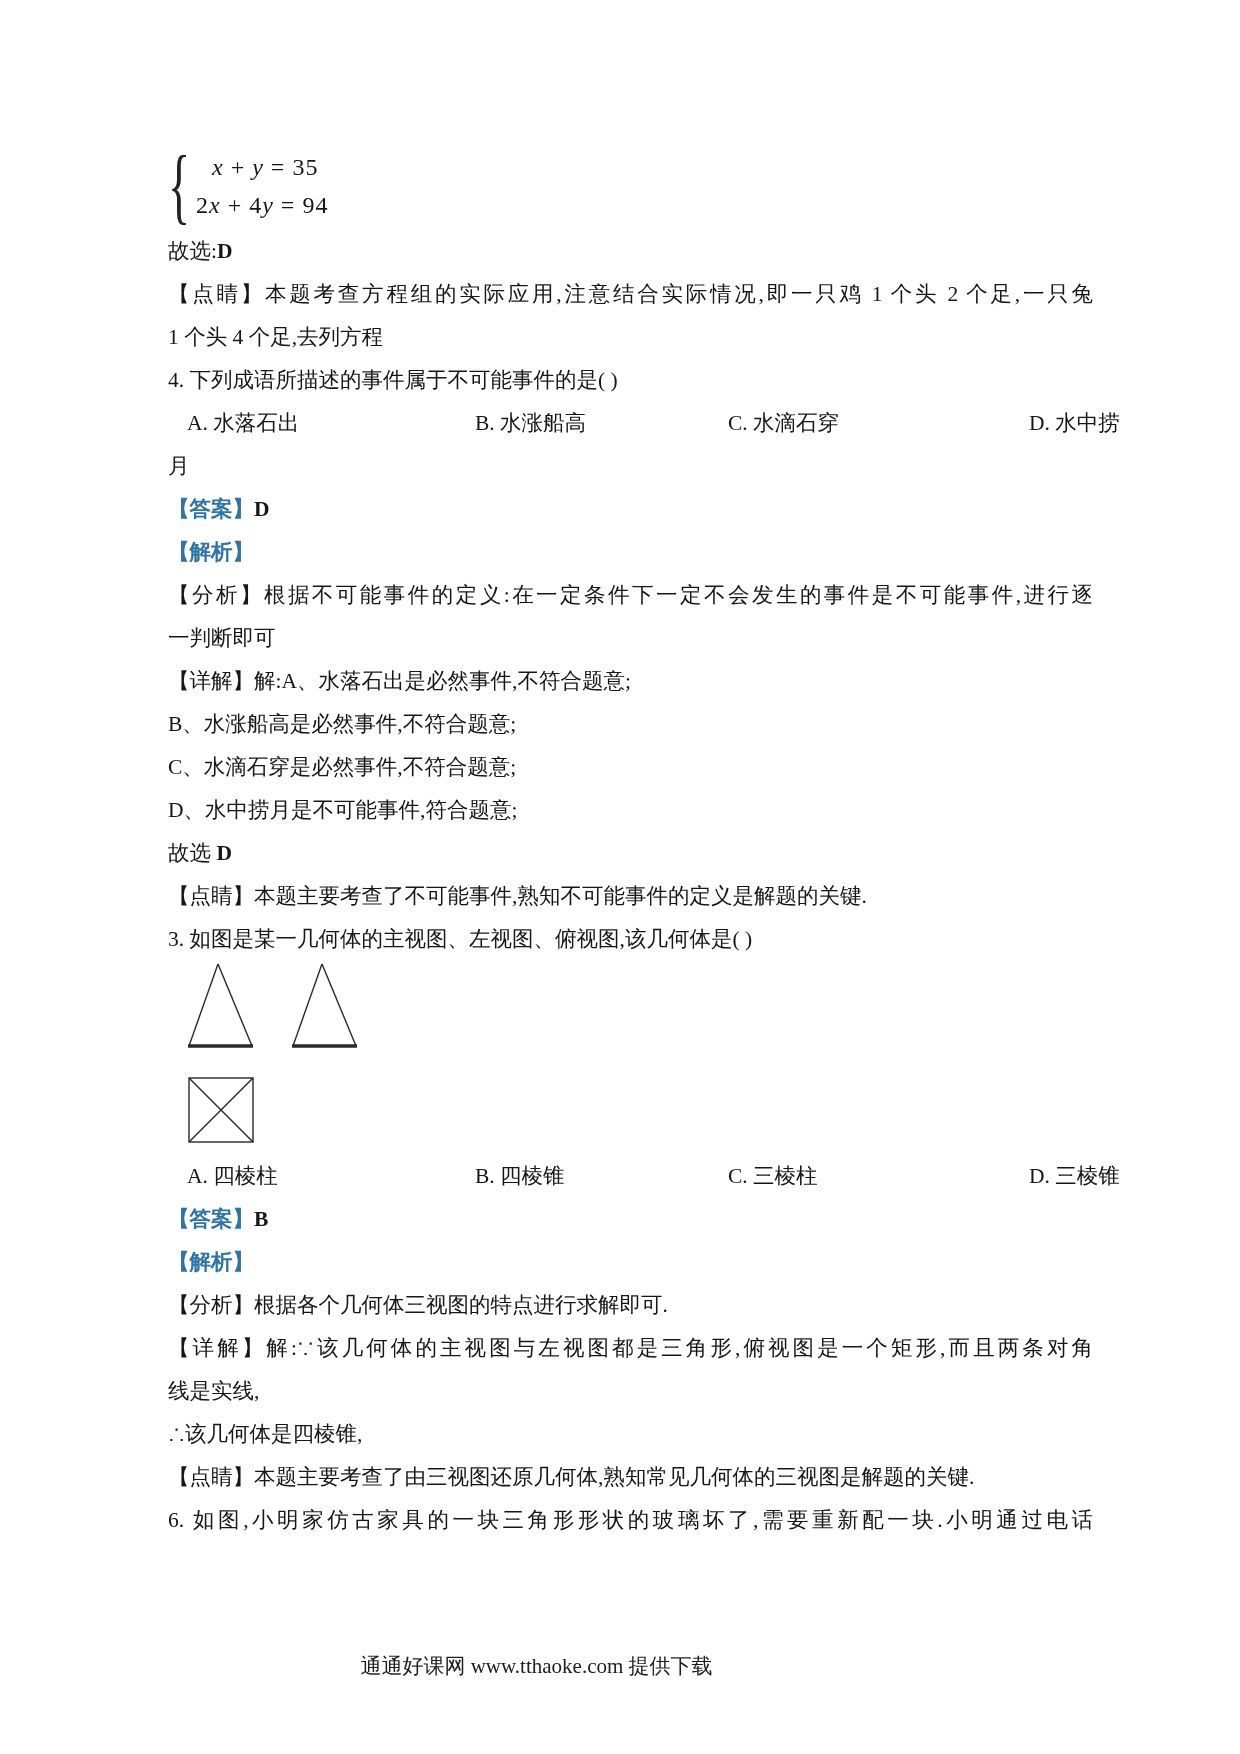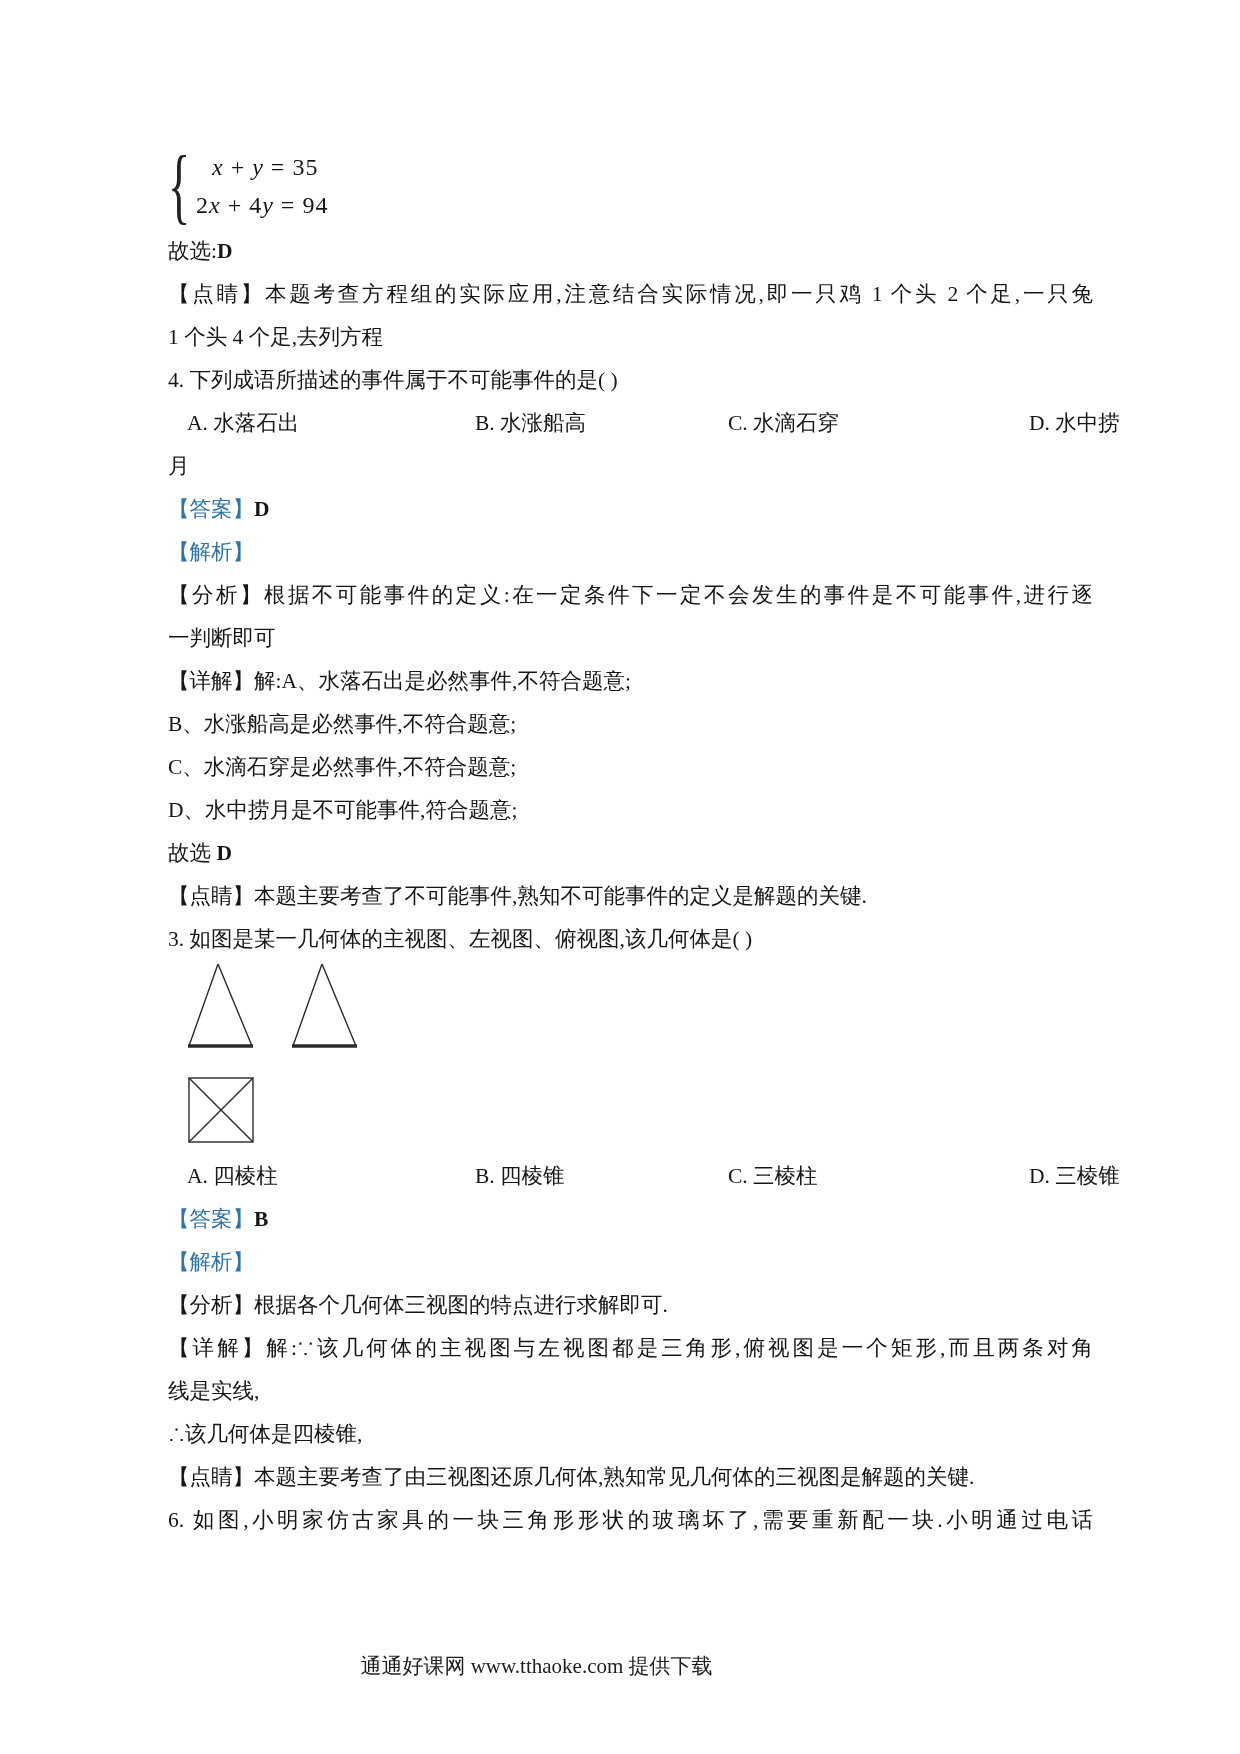--- a/index.html
+++ b/index.html
@@ -4,21 +4,21 @@
 <style>
   html,body{margin:0;padding:0;}
   body{
     width:1240px;height:1754px;position:relative;background:#ffffff;
     font-family:"Liberation Serif","DejaVu Serif",serif;
     color:#161616;
   }
   .content{position:absolute;left:168px;top:140px;width:925px;}
   .line{height:43px;line-height:43px;font-size:21.5px;white-space:nowrap;}
   .fill{white-space:normal;text-align:justify;text-align-last:justify;}
-  .blue{color:#2e74a6;}
+  .blue{color:#2e74a6;font-weight:bold;}
   .ans{font-weight:bold;}
   
   .eq-block{height:90px;display:flex;align-items:center;box-sizing:border-box;padding-top:2px;}
   .brace{font-size:84px;line-height:80px;font-weight:200;transform:scaleX(.55);transform-origin:left center;width:30px;color:#222;}
   .eq-lines{display:flex;flex-direction:column;margin-left:-2px;}
   .eq-line{font-size:24px;line-height:38px;letter-spacing:1px;}
   .eq-line.first{padding-left:16px;}
   .v{font-style:italic;}
   
   .options{position:relative;}

